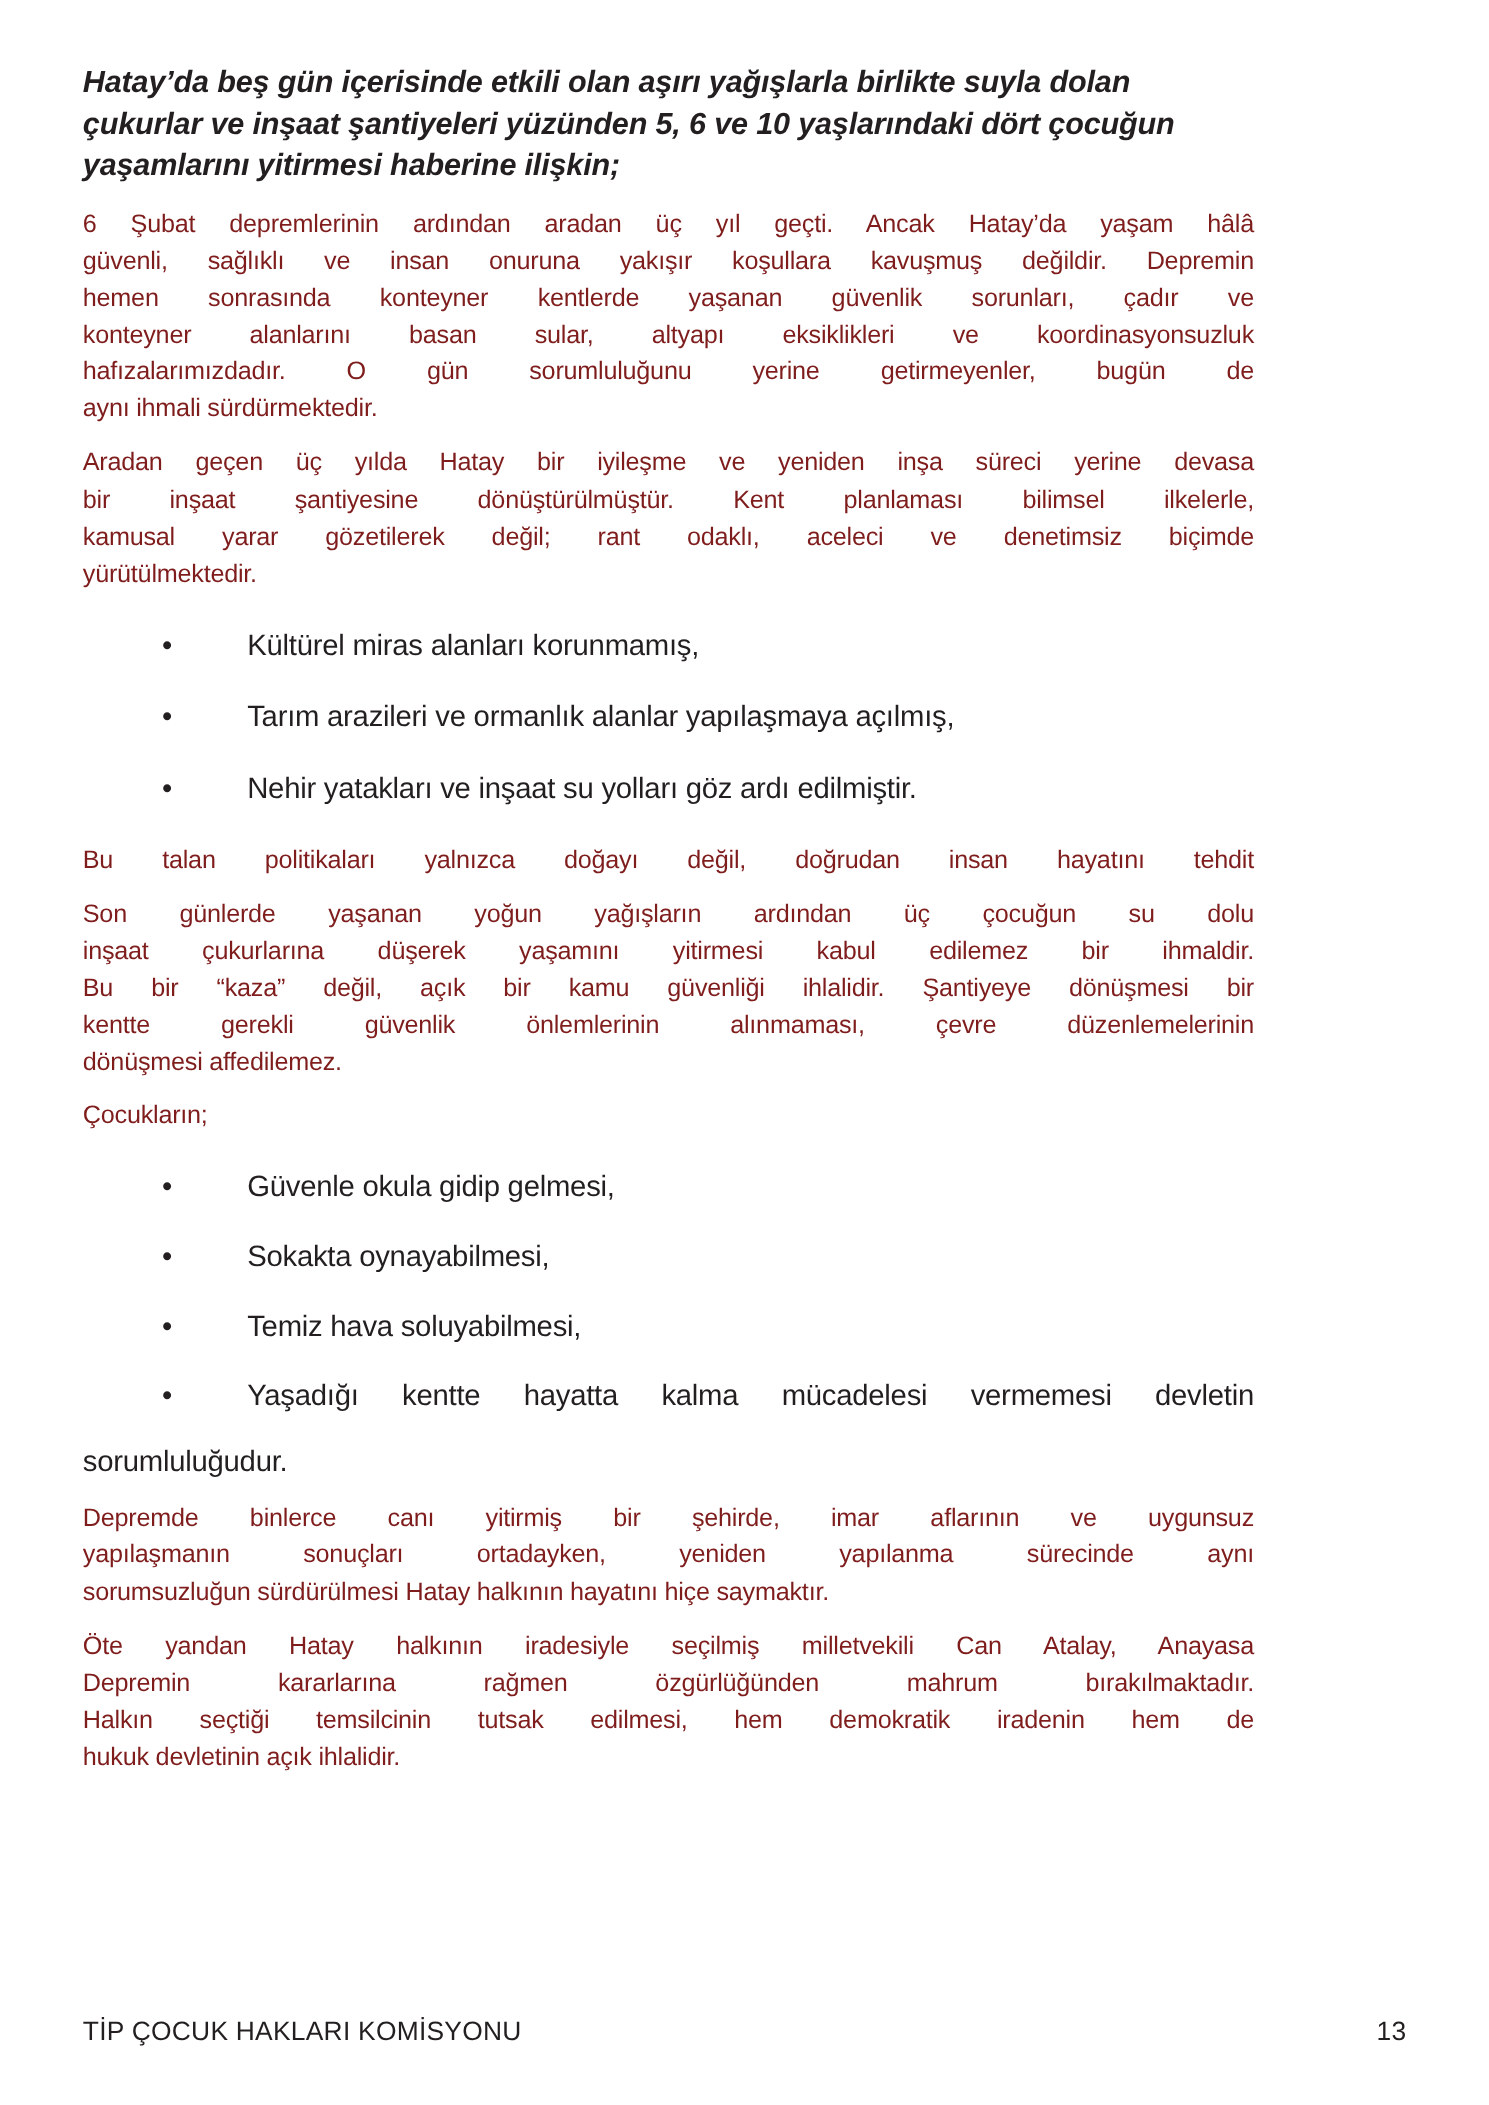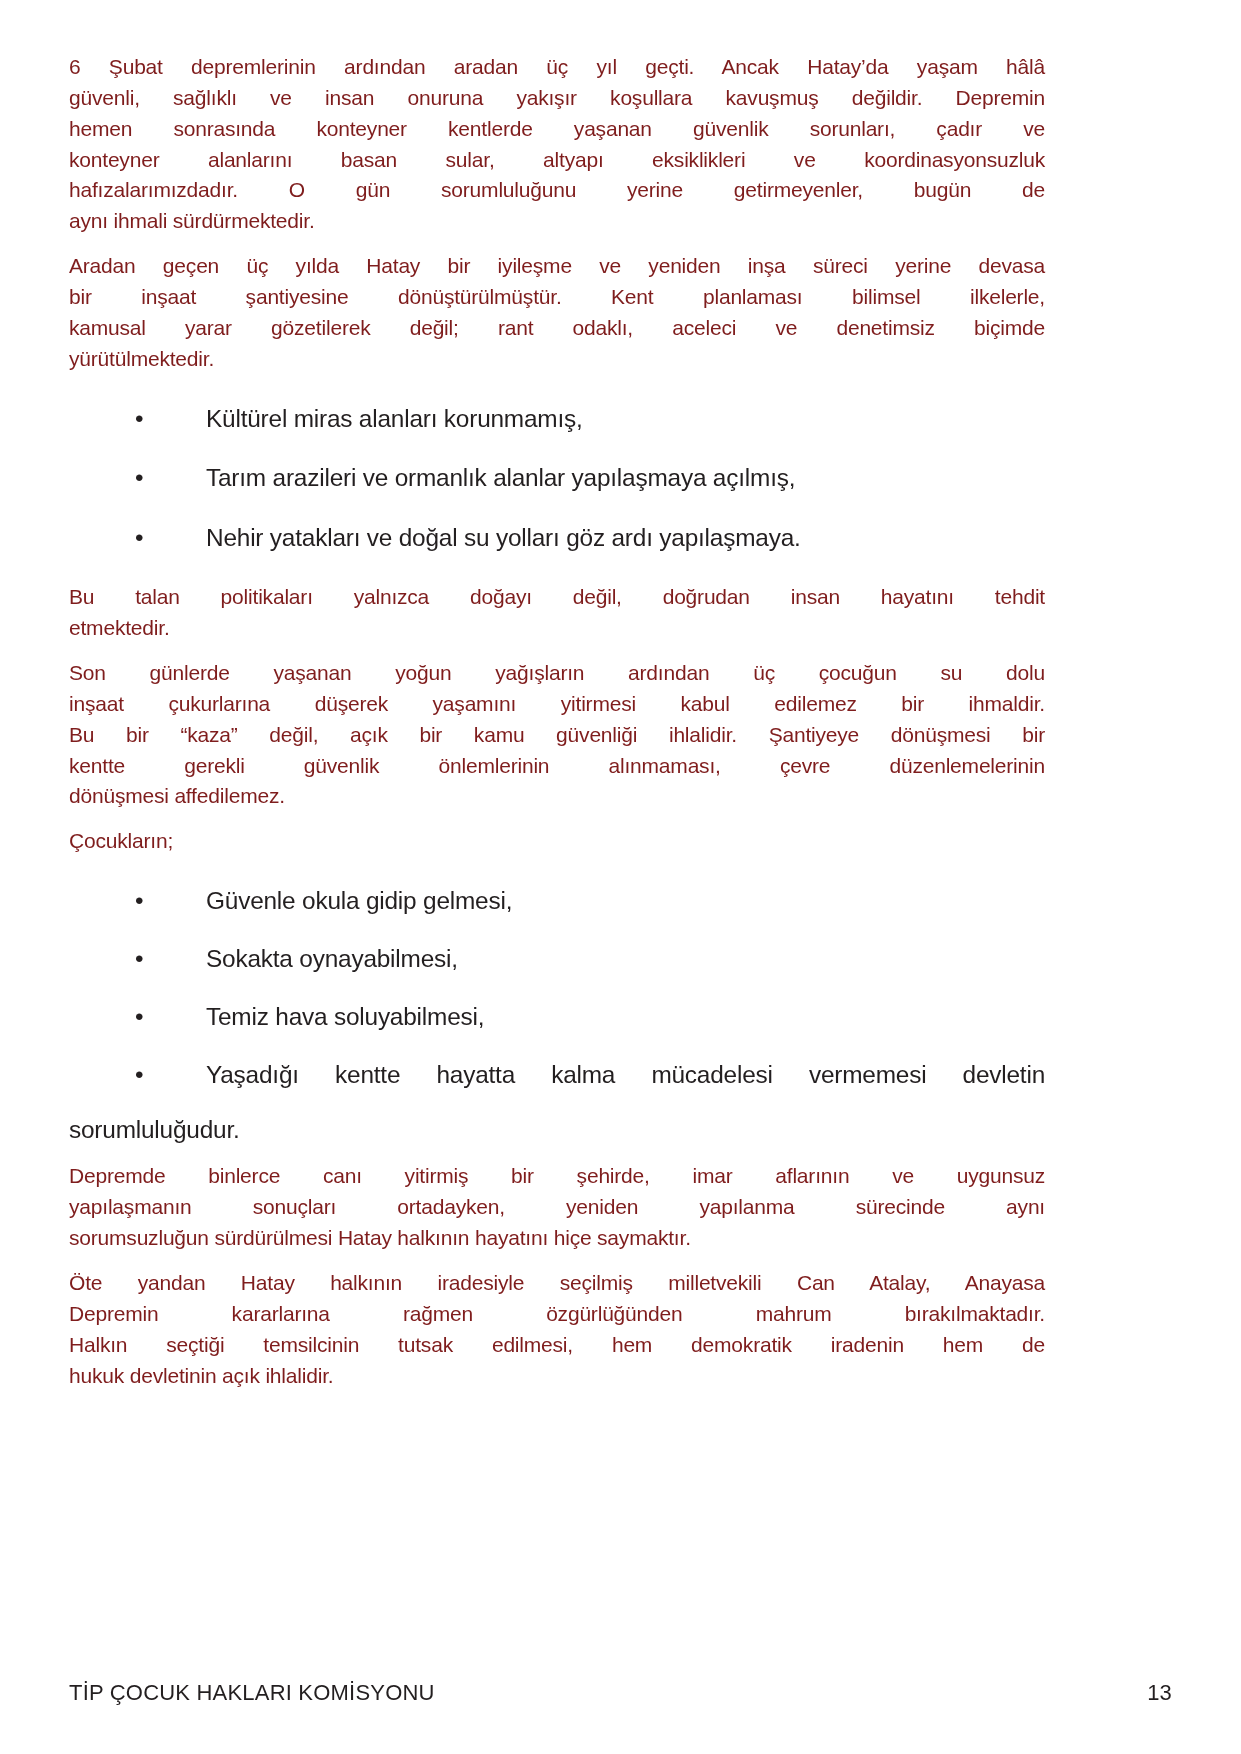--- a/index.html
+++ b/index.html
@@ -132,20 +132,25 @@
     font-size: 22px;
   }
 </style>
 </head>
 <body>
 
 <div class="page">
 
   <div class="content">
 
+    <div class="heading">
+      <span class="ln">Hatay’da beş gün içerisinde etkili olan aşırı yağışlarla birlikte suyla dolan</span>
+      <span class="ln">çukurlar ve inşaat şantiyeleri yüzünden 5, 6 ve 10 yaşlarındaki dört çocuğun</span>
+      <span class="ln">yaşamlarını yitirmesi haberine ilişkin;</span>
+    </div>
 
     <p class="body-par">
       <span class="jline stretch">6 Şubat depremlerinin ardından aradan üç yıl geçti. Ancak Hatay’da yaşam hâlâ</span>
       <span class="jline stretch">güvenli, sağlıklı ve insan onuruna yakışır koşullara kavuşmuş değildir. Depremin</span>
       <span class="jline stretch">hemen sonrasında konteyner kentlerde yaşanan güvenlik sorunları, çadır ve</span>
       <span class="jline stretch">konteyner alanlarını basan sular, altyapı eksiklikleri ve koordinasyonsuzluk</span>
       <span class="jline stretch">hafızalarımızdadır. O gün sorumluluğunu yerine getirmeyenler, bugün de</span>
       <span class="jline">aynı ihmali sürdürmektedir.</span>
     </p>
 
@@ -162,29 +167,28 @@
       <li>
         <span class="dot">•</span>
         <span>Kültürel miras alanları korunmamış,</span>
       </li>
       <li>
         <span class="dot">•</span>
         <span>Tarım arazileri ve ormanlık alanlar yapılaşmaya açılmış,</span>
       </li>
       <li>
         <span class="dot">•</span>
-        <span>Nehir yatakları ve doğal su yolları göz ardı yapılaşmaya.</span>
+        <span>Nehir yatakları ve inşaat su yolları göz ardı edilmiştir.</span>
       </li>
     </ul>
 
     <div class="gap-sm"></div>
 
     <p class="body-par">
       <span class="jline stretch">Bu talan politikaları yalnızca doğayı değil, doğrudan insan hayatını tehdit</span>
-      <span class="jline">etmektedir.</span>
     </p>
 
     <p class="body-par">
       <span class="jline stretch">Son günlerde yaşanan yoğun yağışların ardından üç çocuğun su dolu</span>
       <span class="jline stretch">inşaat çukurlarına düşerek yaşamını yitirmesi kabul edilemez bir ihmaldir.</span>
       <span class="jline stretch">Bu bir “kaza” değil, açık bir kamu güvenliği ihlalidir. Şantiyeye dönüşmesi bir</span>
       <span class="jline stretch">kentte gerekli güvenlik önlemlerinin alınmaması, çevre düzenlemelerinin</span>
       <span class="jline">dönüşmesi affedilemez.</span>
     </p>
 

